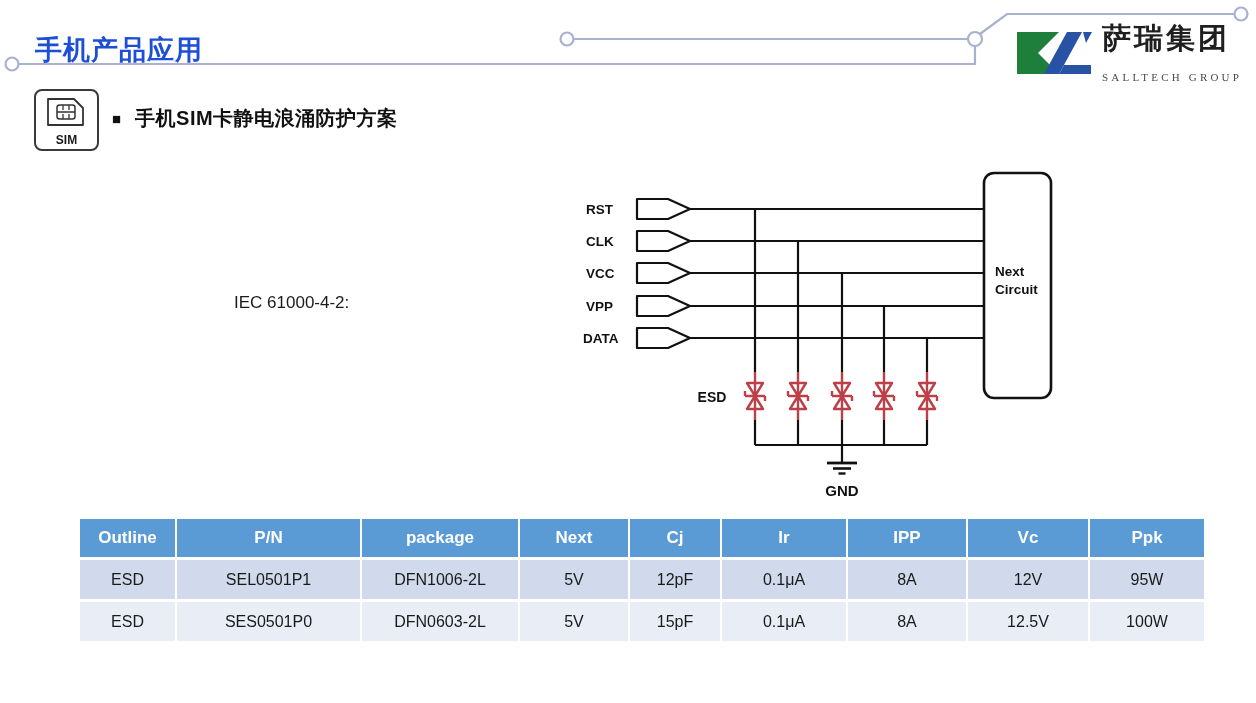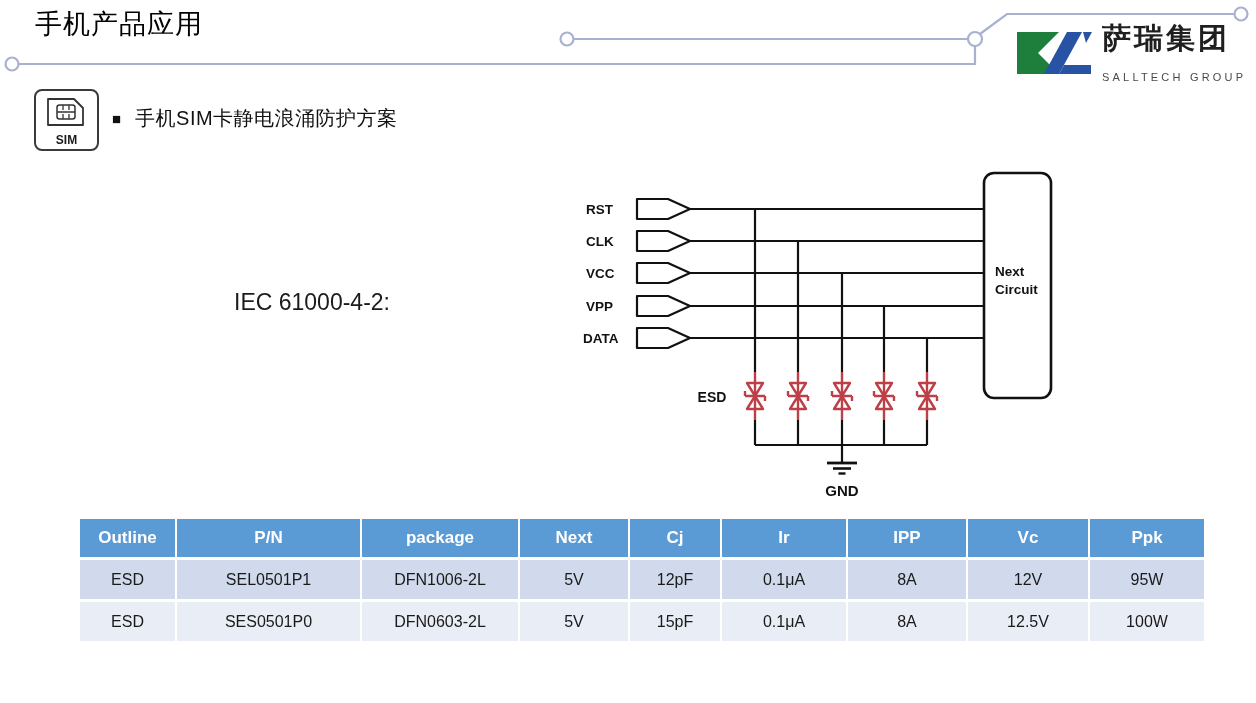--- a/index.html
+++ b/index.html
@@ -6,37 +6,37 @@
   html,body { background:#fff; }
   #canvas {
     position:relative; width:1256px; height:703px; background:#ffffff;
     font-family:"Liberation Sans","DejaVu Sans",sans-serif; overflow:hidden;
   }
   svg { display:block; }
   .abs { position:absolute; }
 
   
   #page-title {
-    left:35px; top:6px; font-size:27px; font-weight:normal;
-    color:#000000; letter-spacing:1px;
+    left:35px; top:32px; font-size:27px; font-weight:bold;
+    color:#1d4ed8; letter-spacing:1px;
   }
 
   
   #logo { left:1014px; top:22px; display:flex; align-items:center; }
-  #logo-text { margin-left:8px; }
+  #logo-text { margin-left:8px;font-family:Liberation Serif, serif; }
   #logo-cn { font-size:29px; font-weight:bold; color:#1f1f1f; letter-spacing:3px; line-height:32px; }
   #logo-en { font-size:11px; color:#4a4a4a; letter-spacing:3.2px; margin-top:17px; }
 
   
   #section-heading { left:112px; top:105px; display:flex; align-items:center; }
   #section-bullet { font-size:15px; color:#111; margin-right:14px; }
-  #section-title { font-size:20px; font-weight:normal; color:#111; letter-spacing:0.5px; }
-
-  
-  #iec-note { left:234px; top:287px; font-size:23px; color:#1b1b1b; line-height:31px; }
+  #section-title { font-size:20px; font-weight:bold; color:#111; letter-spacing:0.5px; }
+
+  
+  #iec-note { left:234px; top:287px; font-size:17px; color:#1b1b1b; line-height:31px; }
 
   
   #part-table-wrap { left:80px; top:516px; width:1124px; }
   table#part-table {
     width:1124px; border-collapse:separate; border-spacing:0 3px;
     table-layout:fixed; font-family:"Liberation Sans","DejaVu Sans",sans-serif;
   }
   #part-table th {
     background:#5b9bd5; color:#ffffff; font-size:17px; font-weight:bold;
     height:38px; text-align:center; border-right:2px solid #ffffff;

